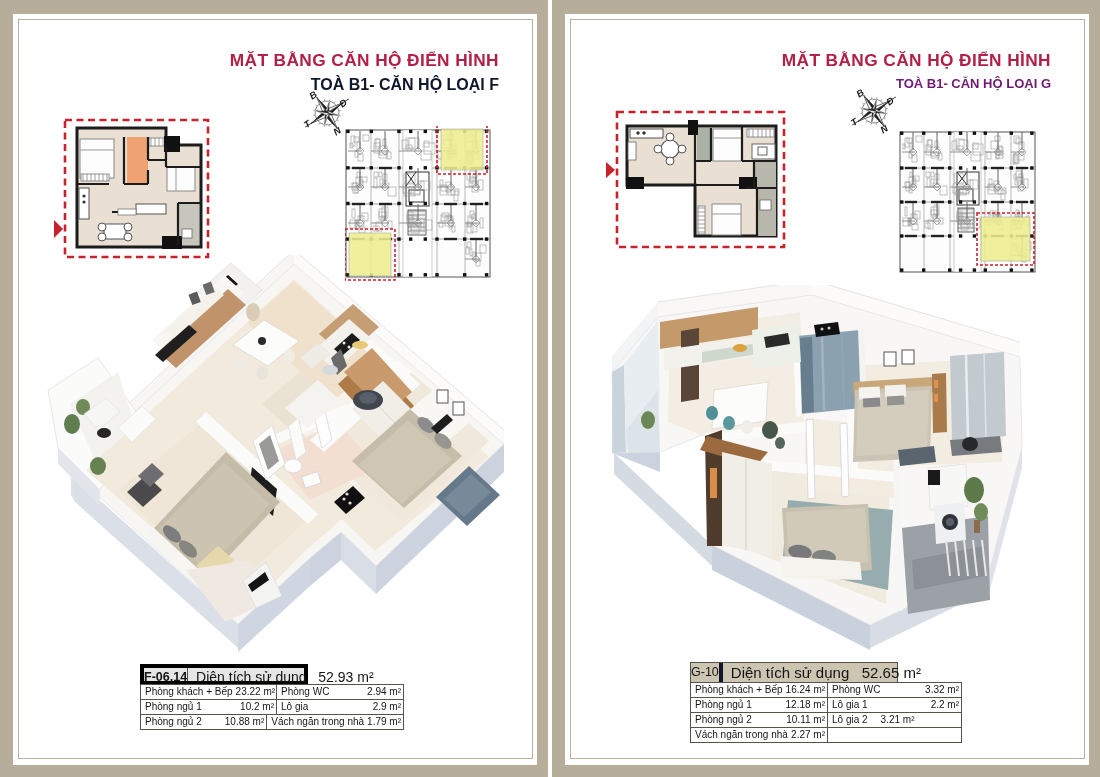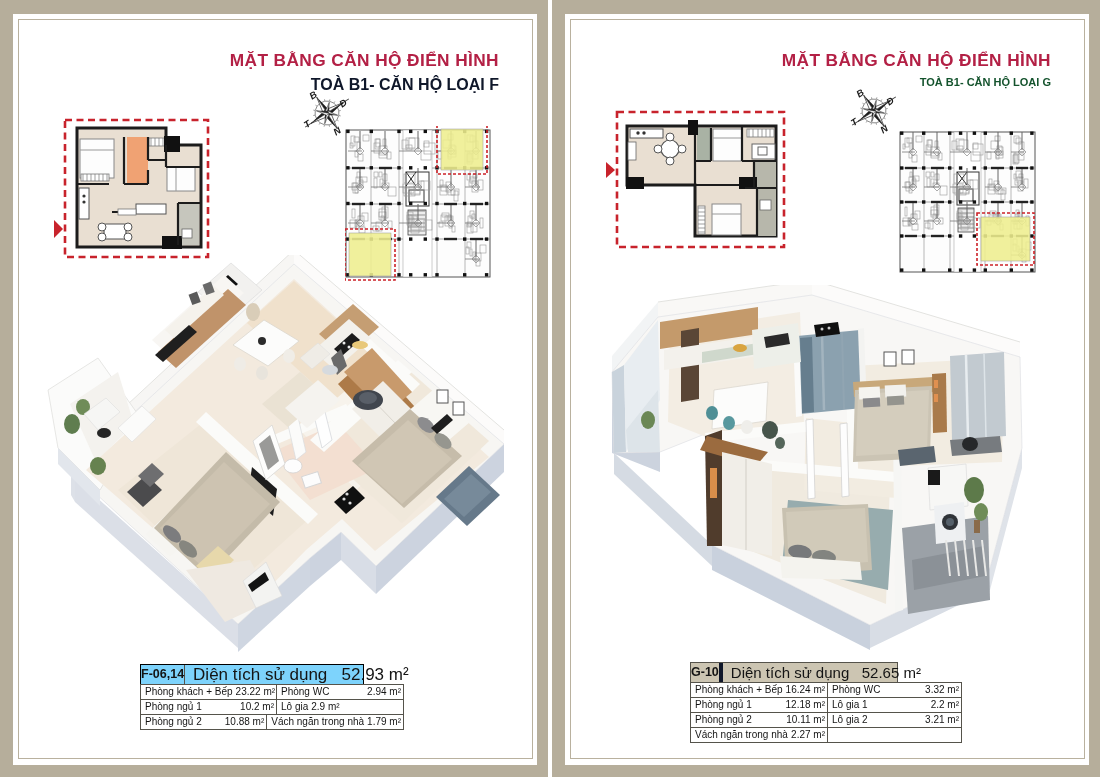--- a/index.html
+++ b/index.html
@@ -433,61 +433,61 @@
       <ellipse cx="98" cy="466" rx="8" ry="9" fill="#66824f"></ellipse>
       <polygon points="84,414 106,398 120,412 98,430" fill="#f6f6f4" stroke="#ddd" stroke-width="0.6"></polygon>
       <polygon points="262,404 300,372 326,395 288,427" fill="#eae2d3"></polygon>
       <polygon points="285,408 318,380 340,400 307,428" fill="#f5f3ef"></polygon>
       <ellipse cx="368" cy="400" rx="15" ry="10" fill="#41464e"></ellipse>
       <ellipse cx="368" cy="398" rx="9" ry="6" fill="#595f68"></ellipse>
       <ellipse cx="330" cy="370" rx="8" ry="5" fill="#d6dade"></ellipse>
       <polygon points="300,358 318,343 330,354 312,369" fill="#efece6" stroke="#ddd" stroke-width="0.5"></polygon>
     </svg>
     <div style="position:absolute;left:140px;top:664px;font-size:10px;color:#141414">
-      <div style="position:absolute;left:0;top:0;width:224px;height:21px;background:#7dd3fc;border:1px solid #000000;display:flex;white-space:nowrap">
+      <div style="position:absolute;left:0;top:0;width:168px;height:21px;background:#e5e5e5;border:4px solid #000000;display:flex;white-space:nowrap">
         <div style="width:55px;border-right:1px solid #55534b;text-align:center;line-height:19px;font-weight:bold;font-size:12.5px">F-06,14</div>
-        <div style="flex:1;line-height:19px;padding-left:8px;font-size:17px">Diện tích sử dụng&nbsp;&nbsp; 52.93 m²</div>
+        <div style="flex:1;line-height:19px;padding-left:8px;font-size:14px">Diện tích sử dụng&nbsp;&nbsp; 52.93 m²</div>
       </div>
       <div style="position:absolute;left:0;top:20px;width:264px;height:16px;background:#fff;border:1px solid #55534b;display:flex;white-space:nowrap">
         <div style="width:136px;border-right:1px solid #55534b;display:flex;justify-content:space-between;gap:3px;padding:0 2px 0 4px;line-height:14px">
           <span>Phòng khách + Bếp</span>
           <span>23.22 m²</span>
         </div>
         <div style="flex:1;display:flex;justify-content:space-between;gap:3px;padding:0 2px 0 4px;line-height:14px">
           <span>Phòng WC</span>
           <span>2.94 m²</span>
         </div>
       </div>
       <div style="position:absolute;left:0;top:35px;width:264px;height:16px;background:#fff;border:1px solid #55534b;display:flex;white-space:nowrap">
         <div style="width:136px;border-right:1px solid #55534b;display:flex;justify-content:space-between;gap:3px;padding:0 2px 0 4px;line-height:14px">
           <span>Phòng ngủ 1</span>
           <span>10.2 m²</span>
         </div>
-        <div style="flex:1;display:flex;gap:3px;padding:0 2px 0 4px;line-height:14px">
+        <div style="flex:1;display:flex;justify-content:space-between;gap:3px;padding:0 2px 0 4px;line-height:14px">
           <span>Lô gia</span>
           <span>2.9 m²</span>
         </div>
       </div>
       <div style="position:absolute;left:0;top:50px;width:264px;height:16px;background:#fff;border:1px solid #55534b;display:flex;white-space:nowrap">
         <div style="width:136px;border-right:1px solid #55534b;display:flex;justify-content:space-between;gap:3px;padding:0 2px 0 4px;line-height:14px">
           <span>Phòng ngủ 2</span>
           <span>10.88 m²</span>
         </div>
         <div style="flex:1;display:flex;justify-content:space-between;gap:3px;padding:0 2px 0 4px;line-height:14px">
           <span>Vách ngăn trong nhà</span>
           <span>1.79 m²</span>
         </div>
       </div>
     </div>
   </div>
 <div style="position:absolute;left:552px;top:0;width:548px;height:777px;background:#b6ae9b">
     <div style="position:absolute;left:13px;top:14px;right:11px;bottom:12px;background:#fff"></div>
     <div style="position:absolute;left:18px;top:19px;right:15px;bottom:18px;border:1px solid #b9b19e;background:#fff"></div>
     <div style="position:absolute;right:49px;top:50px;font-size:17.3px;font-weight:bold;color:#b32045;letter-spacing:0.4px">MẶT BẰNG CĂN HỘ ĐIỂN HÌNH</div>
-    <div style="position:absolute;right:49px;top:76px;font-size:11px;font-weight:bold;color:#14532d">TOÀ B1- CĂN HỘ LOẠI G</div>
+    <div style="position:absolute;right:49px;top:76px;font-size:13px;font-weight:bold;color:#701a75">TOÀ B1- CĂN HỘ LOẠI G</div>
     <svg style="position:absolute;left:290px;top:79px" width="64" height="64" viewBox="-32 -32 64 64">
       <g transform="rotate(-33)">
         <circle r="12" fill="none" stroke="#8a8a8a" stroke-width="0.9"></circle>
         <line x1="12.0" y1="0.0" x2="14.0" y2="0.0" stroke="#8a8a8a" stroke-width="0.7"></line>
         <line x1="11.1" y1="4.6" x2="12.9" y2="5.4" stroke="#8a8a8a" stroke-width="0.7"></line>
         <line x1="8.5" y1="8.5" x2="9.9" y2="9.9" stroke="#8a8a8a" stroke-width="0.7"></line>
         <line x1="4.6" y1="11.1" x2="5.4" y2="12.9" stroke="#8a8a8a" stroke-width="0.7"></line>
         <line x1="0.0" y1="12.0" x2="0.0" y2="14.0" stroke="#8a8a8a" stroke-width="0.7"></line>
         <line x1="-4.6" y1="11.1" x2="-5.4" y2="12.9" stroke="#8a8a8a" stroke-width="0.7"></line>
         <line x1="-8.5" y1="8.5" x2="-9.9" y2="9.9" stroke="#8a8a8a" stroke-width="0.7"></line>
@@ -812,21 +812,21 @@
       <line x1="117" y1="74" x2="129" y2="74" stroke="#222" stroke-width="2.4"></line>
       <line x1="6" y1="108" x2="18" y2="108" stroke="#222" stroke-width="2.4"></line>
       <line x1="32" y1="108" x2="45" y2="108" stroke="#222" stroke-width="2.4"></line>
       <line x1="92" y1="108" x2="105" y2="108" stroke="#222" stroke-width="2.4"></line>
       <line x1="117" y1="108" x2="129" y2="108" stroke="#222" stroke-width="2.4"></line>
       <rect x="82" y="89" width="49" height="44" fill="#eeee8e" fill-opacity="0.88" stroke="#999" stroke-width="0.5"></rect>
       <rect x="78" y="85" width="57" height="52" fill="none" stroke="#cc2127" stroke-width="1.6" stroke-dasharray="3,2"></rect>
     </svg>
     <div style="position:absolute;left:138px;top:662px;font-size:10px;color:#141414">
       <div style="position:absolute;left:0;top:0;width:208px;height:21px;background:#ccc5b2;border:1px solid #55534b;display:flex;white-space:nowrap">
-        <div style="width:69px;border-right:4px solid #0f172a;text-align:center;line-height:19px;font-weight:bold;font-size:12.5px">G-10</div>
+        <div style="width:69px;border-right:4px solid #0f172a;text-align:center;line-height:19px;font-weight:normal;font-size:12.5px">G-10</div>
         <div style="flex:1;line-height:19px;padding-left:8px;font-size:15px">Diện tích sử dụng&nbsp;&nbsp; 52.65 m²</div>
       </div>
       <div style="position:absolute;left:0;top:20px;width:272px;height:16px;background:#fff;border:1px solid #55534b;display:flex;white-space:nowrap">
         <div style="width:137px;border-right:1px solid #55534b;display:flex;justify-content:space-between;gap:3px;padding:0 2px 0 4px;line-height:14px">
           <span>Phòng khách + Bếp</span>
           <span>16.24 m²</span>
         </div>
         <div style="flex:1;display:flex;justify-content:space-between;gap:3px;padding:0 2px 0 4px;line-height:14px">
           <span>Phòng WC</span>
           <span>3.32 m²</span>
@@ -840,21 +840,21 @@
         <div style="flex:1;display:flex;justify-content:space-between;gap:3px;padding:0 2px 0 4px;line-height:14px">
           <span>Lô gia 1</span>
           <span>2.2 m²</span>
         </div>
       </div>
       <div style="position:absolute;left:0;top:50px;width:272px;height:16px;background:#fff;border:1px solid #55534b;display:flex;white-space:nowrap">
         <div style="width:137px;border-right:1px solid #55534b;display:flex;justify-content:space-between;gap:3px;padding:0 2px 0 4px;line-height:14px">
           <span>Phòng ngủ 2</span>
           <span>10.11 m²</span>
         </div>
-        <div style="flex:1;display:flex;justify-content:space-between;gap:3px;padding:0 2px 0 4px;line-height:14px">
+        <div style="flex:1;display:flex;justify-content:flex-start;gap:13px;padding:0 2px 0 4px;line-height:14px">
           <span>Lô gia 2</span>
           <span>3.21 m²</span>
         </div>
       </div>
       <div style="position:absolute;left:0;top:65px;width:272px;height:16px;background:#fff;border:1px solid #55534b;display:flex;white-space:nowrap">
         <div style="width:137px;border-right:1px solid #55534b;display:flex;justify-content:space-between;gap:3px;padding:0 2px 0 4px;line-height:14px">
           <span>Vách ngăn trong nhà</span>
           <span>2.27 m²</span>
         </div>
         <div style="flex:1"></div>

